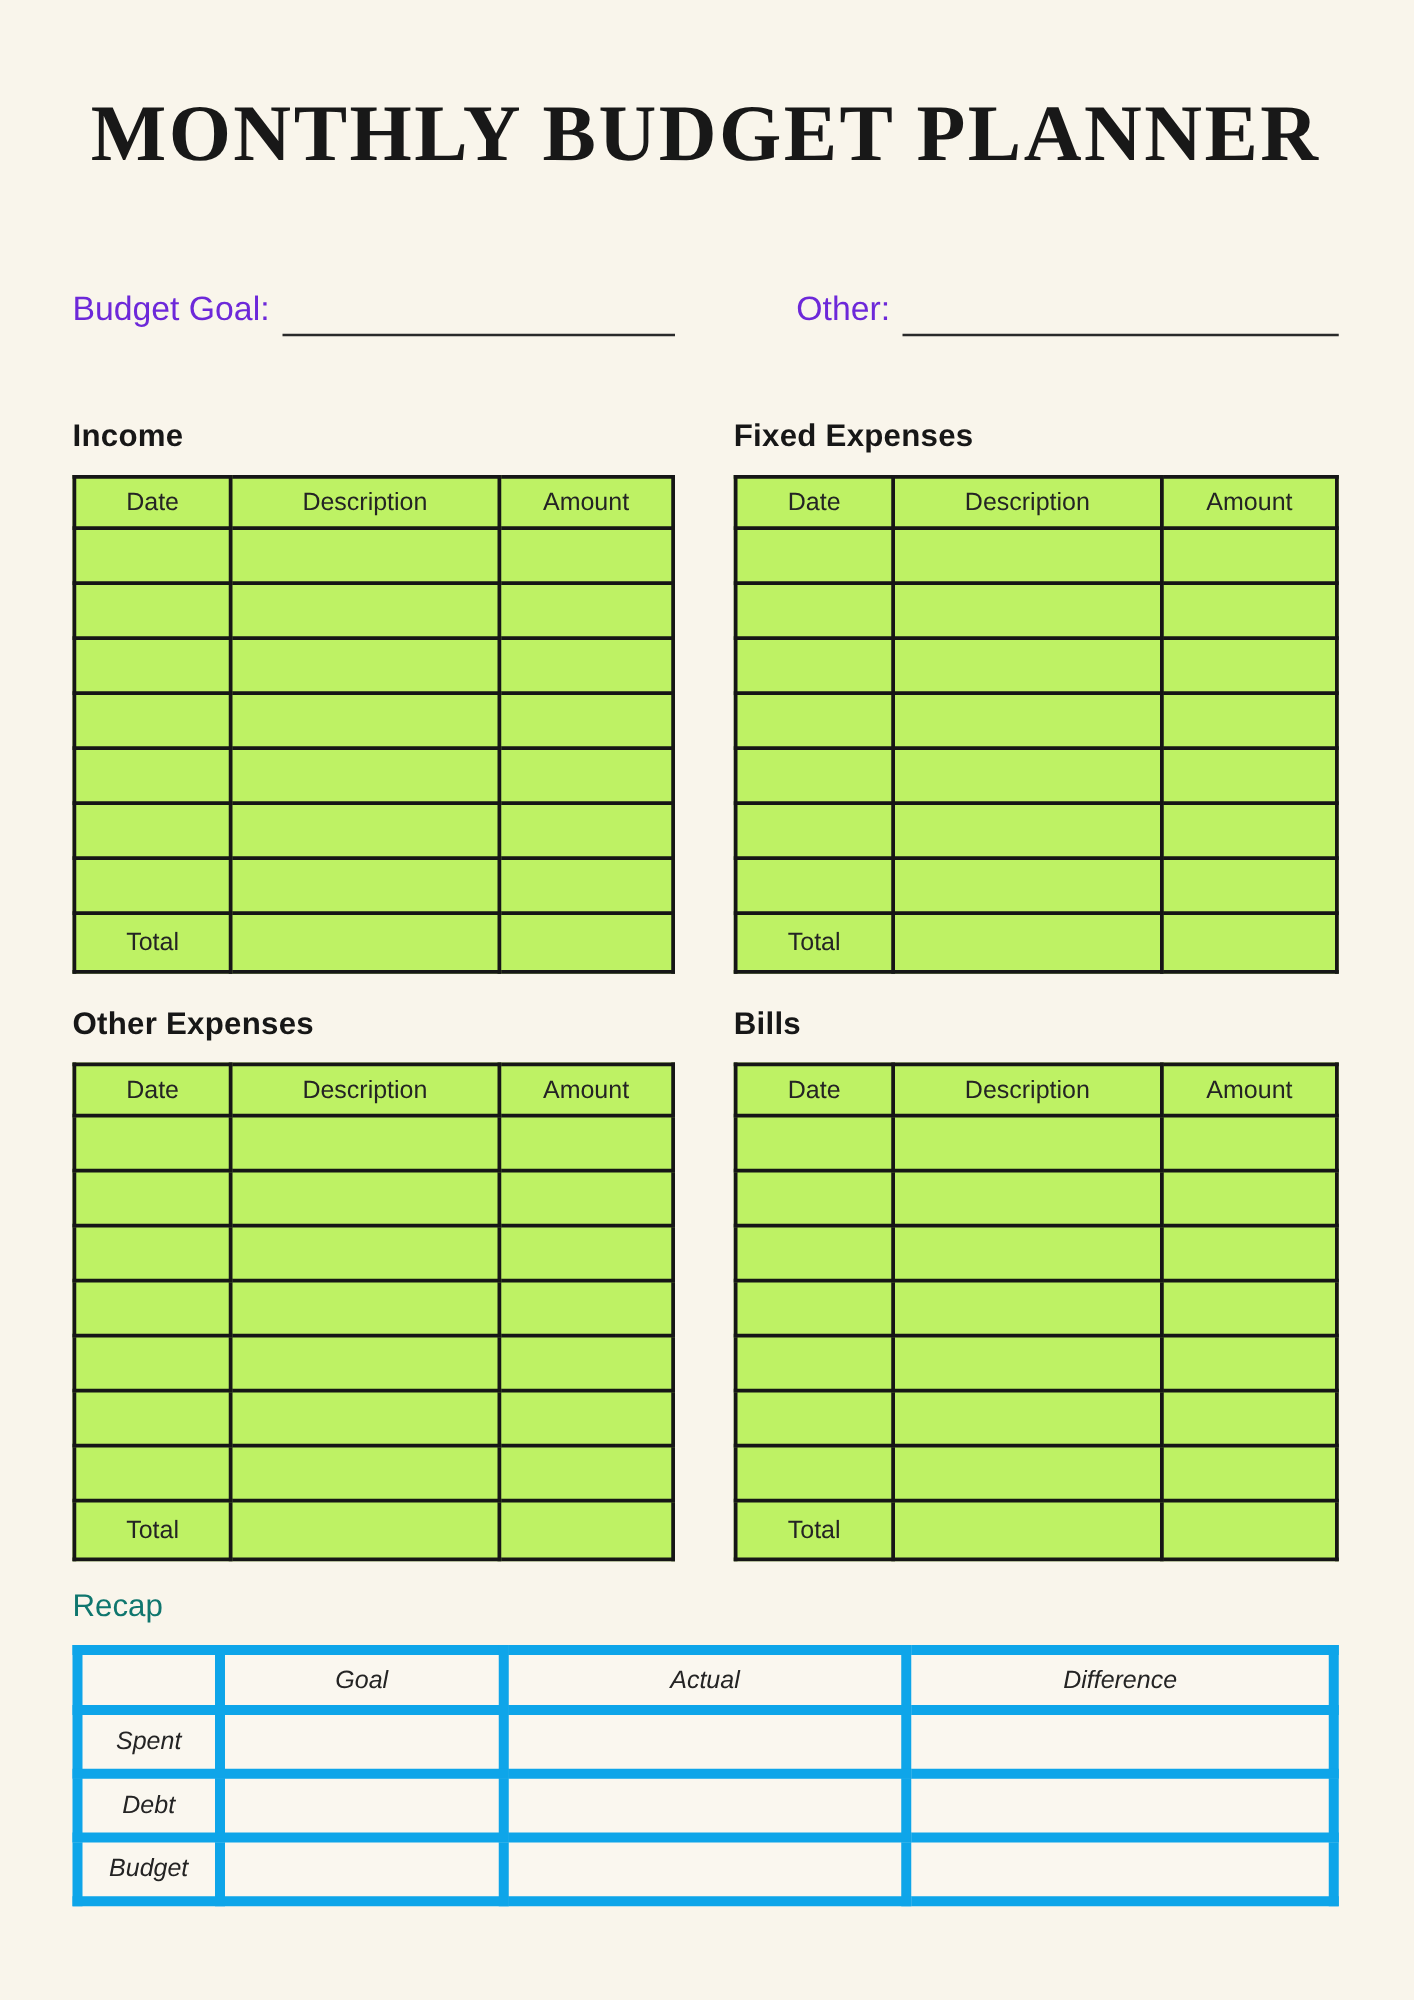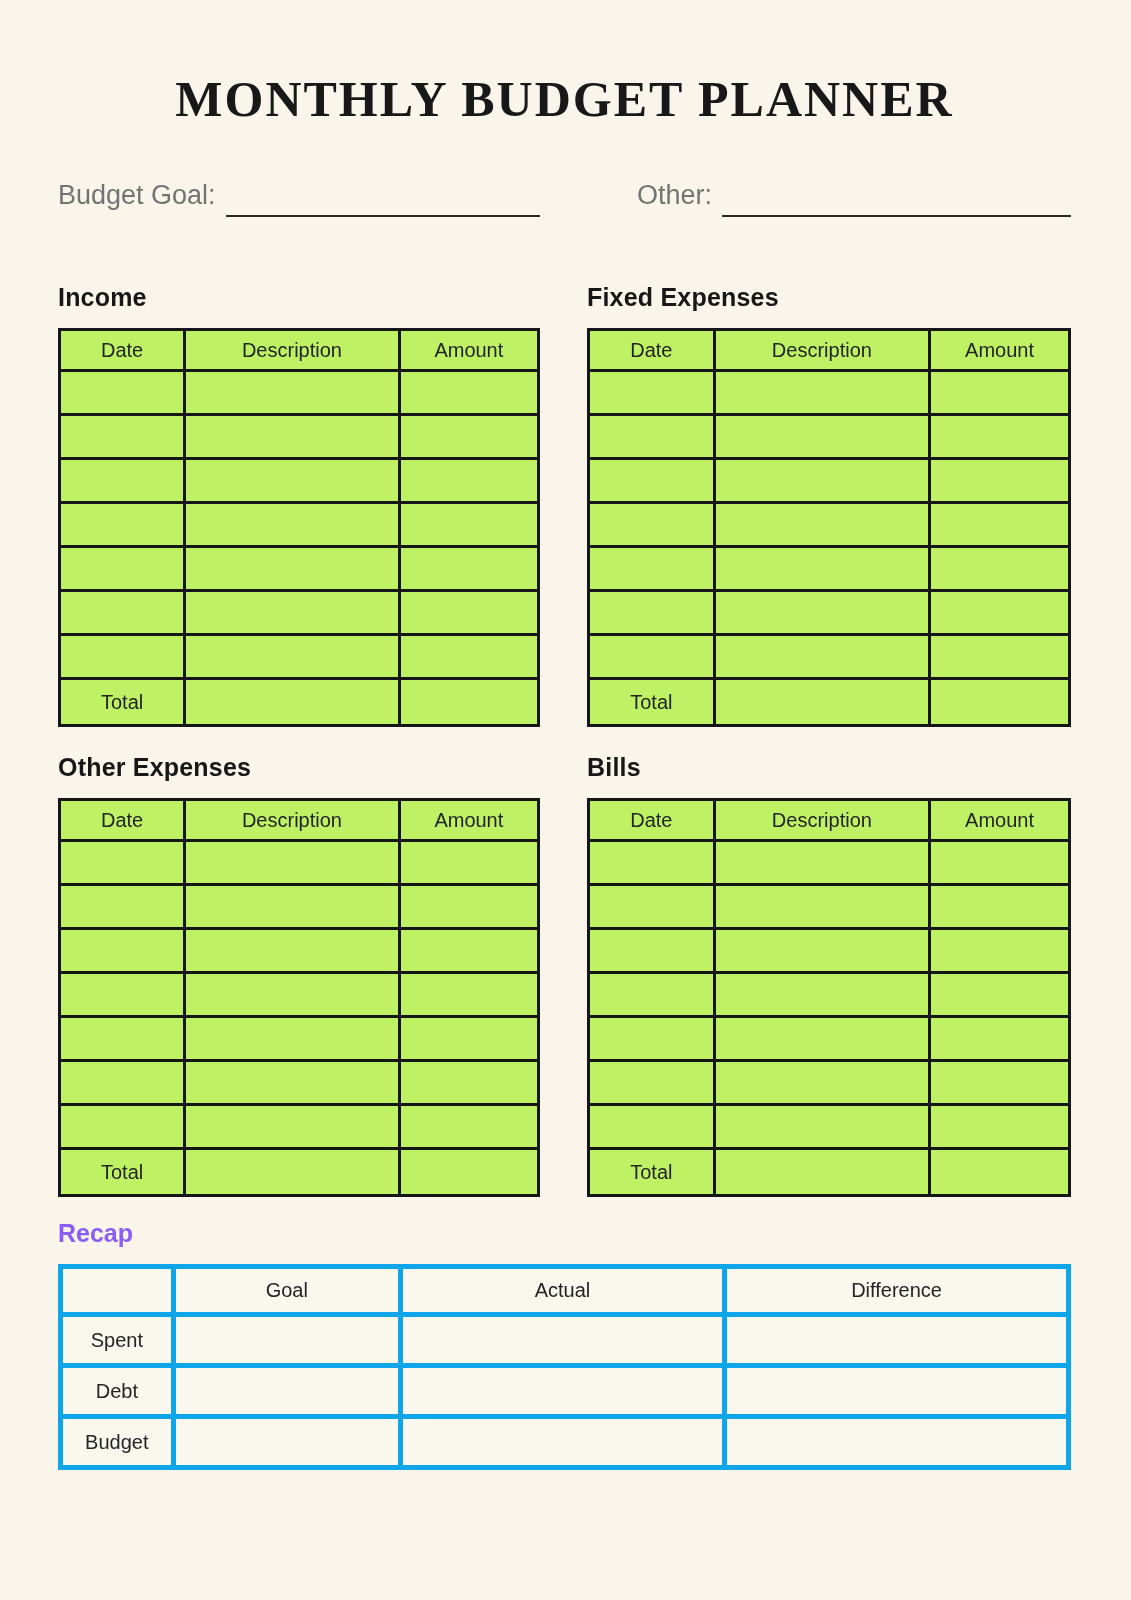--- a/index.html
+++ b/index.html
@@ -9,34 +9,34 @@
     font-family:"Liberation Sans",sans-serif;
     color:#1d1d1d;
     overflow:hidden;
   }
   .page{box-sizing:border-box;width:1131px;height:1600px;padding:60px 60px 0 58px;}
 
   
   .title{
     font-family:"Liberation Serif",serif;
     font-weight:700;
-    font-size:50px;
+    font-size:64px;
     letter-spacing:2px;
     text-align:center;
     margin:10px 0 0 0;
     color:#181818;
     white-space:nowrap;
   }
 
   
   .fields-row{display:flex;margin-top:52px;}
   .field{display:flex;align-items:flex-end;box-sizing:border-box;}
   .field-goal{width:482px;}
   .field-month{width:484px;margin-left:47px;padding-left:50px;}
-  .field-label{font-size:27px;color:#737373;line-height:1.15;white-space:nowrap;}
+  .field-label{font-size:27px;color:#6d28d9;line-height:1.15;white-space:nowrap;margin-top:36px;}
   .fill-line{
     flex:1;height:28px;margin-left:10px;margin-bottom:-6px;
     border-bottom:2px solid #2a2a2a;
     font-size:22px;
   }
 
   
   .tables-grid{display:grid;grid-template-columns:482px 484px;column-gap:47px;margin-top:72px;}
   .tables-grid.row2{margin-top:26px;}
   .table-section h2{
@@ -50,23 +50,23 @@
   table.planner thead th{font-weight:400;font-size:20px;color:#242424;text-align:center;}
   table.planner tbody tr{height:44px;}
   table.planner tfoot tr{height:47px;}
   .col-date{width:26%;}
   .col-desc{width:45%;}
   .col-amount{width:29%;}
   .total-label{text-align:center;font-size:20px;color:#242424;}
 
   
   .recap-section{margin-top:22px;}
-  .recap-section h2{font-size:25px;font-weight:700;margin:0 0 16px 0;color:#8b5cf6;}
+  .recap-section h2{font-size:25px;font-weight:400;margin:0 0 16px 0;color:#0f766e;}
   table.recap{width:100%;border-collapse:collapse;background:#faf7ef;table-layout:fixed;}
-  table.recap th,table.recap td{border:5px solid #0ea5e9;padding:0;}
+  table.recap th,table.recap td{border:8px solid #0ea5e9;padding:0;font-style:italic;}
   table.recap thead tr{height:48px;}
   table.recap tbody tr{height:51px;}
   table.recap thead th{font-weight:400;font-size:20px;color:#242424;text-align:center;}
   .recap-row-label{text-align:center;font-size:20px;color:#242424;}
   .rc-label{width:10.9%;}
   .rc-goal{width:22.5%;}
   .rc-actual{width:32.3%;}
   .rc-diff{width:34.3%;}
 </style>
 </head>

